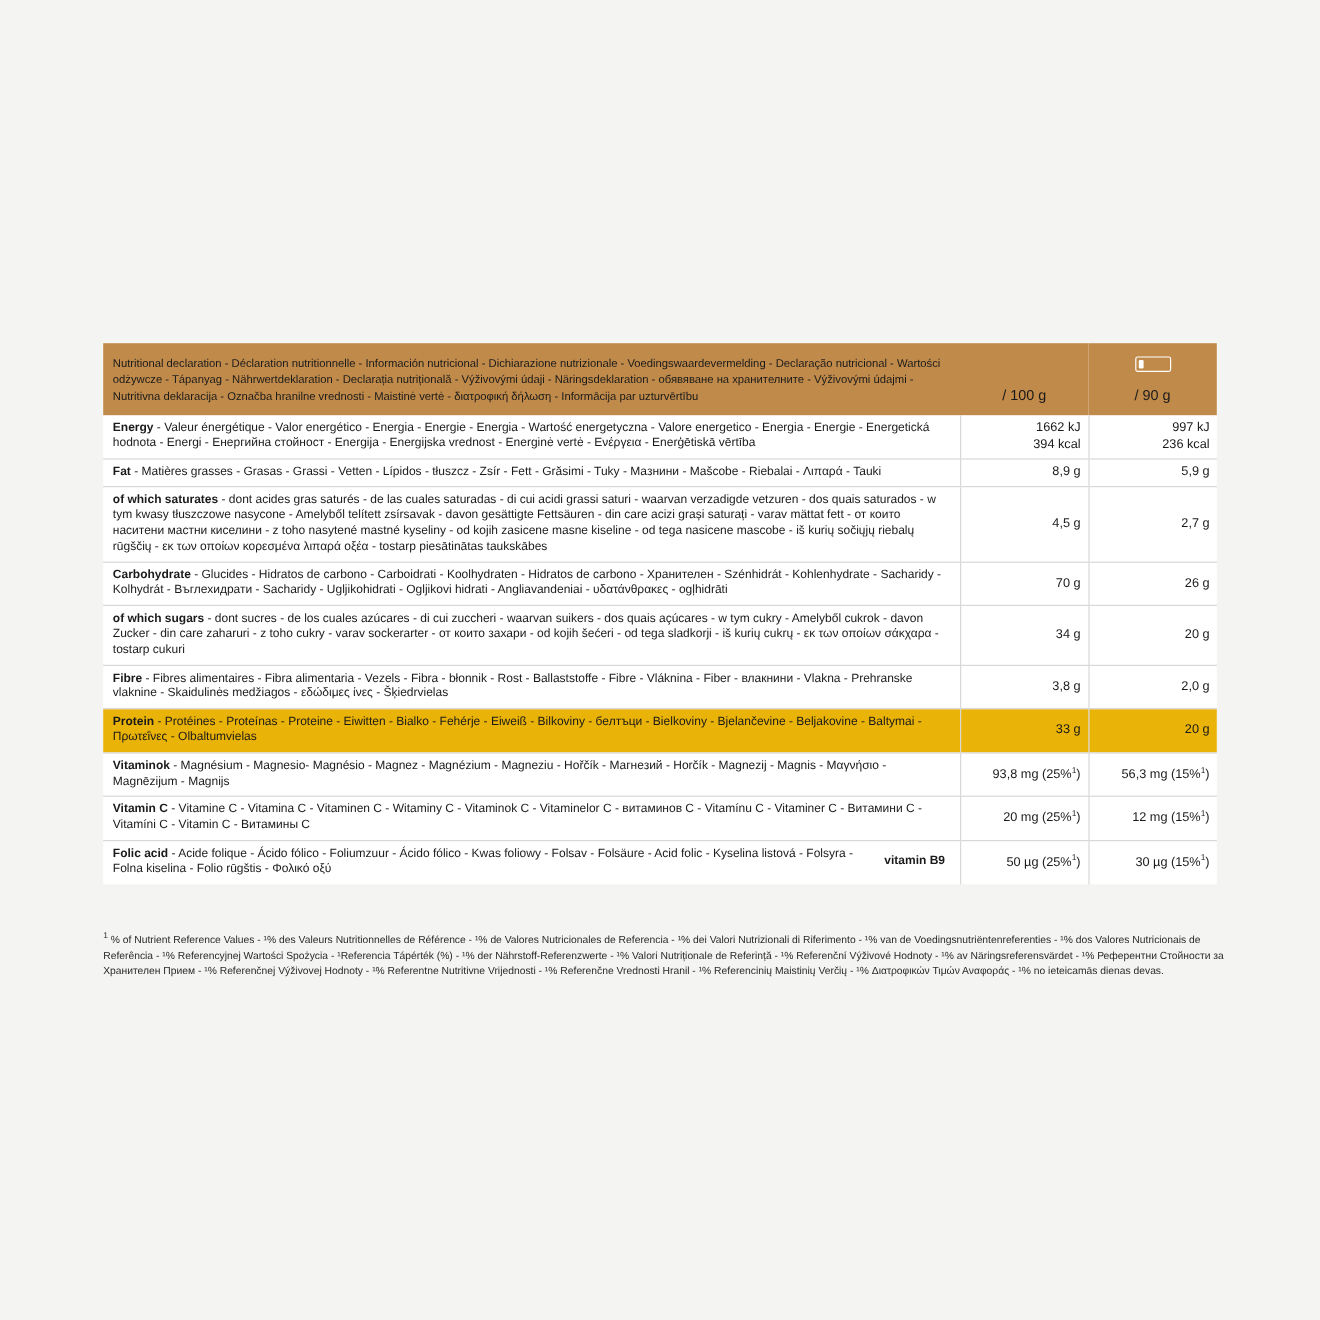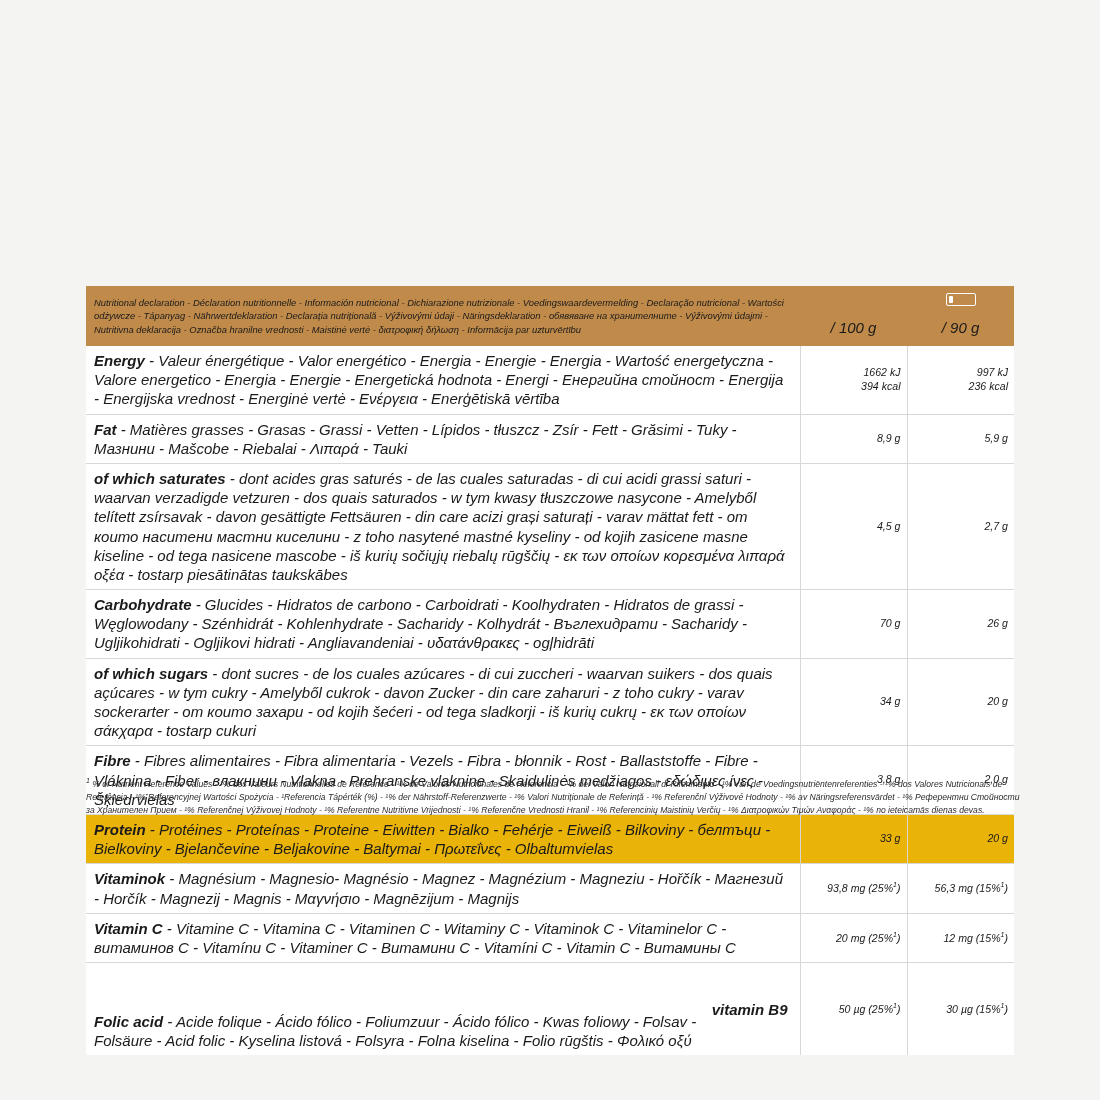--- a/index.html
+++ b/index.html
@@ -9,41 +9,40 @@
     height: 1100px;
     background: #f4f4f2;
     font-family: "Liberation Sans", sans-serif;
   }
 
   .page {
     position: relative;
     width: 1100px;
     height: 1100px;
     background: #f4f4f2;
-    font-style: italic;
   }
 
   .table-wrap {
     position: absolute;
     left: 86px;
     top: 286px;
     width: 928px;
   }
 
   table.nutri {
     border-collapse: collapse;
     width: 100%;
     table-layout: fixed;
     background: #ffffff;
   }
 
   table.nutri td {
     vertical-align: middle;
     padding: 4px 6px;
-    font-size: 15px;
+    font-size: 10px;
     line-height: 1.28;
     color: #1a1a1a;
   }
 
   .col-names { width: 714px; }
   .col-v1 { width: 107px; }
   .col-v2 { width: 107px; }
 
   
   .hdr td {
@@ -53,21 +52,21 @@
     vertical-align: top;
   }
   .hdr .langs {
     font-size: 9.4px;
     line-height: 1.42;
     padding: 10px 8px 10px 8px;
   }
   .hdr .unit {
     text-align: center;
     vertical-align: bottom;
-    font-size: 15px;
+    font-size: 12px;
     padding-bottom: 9px;
   }
   .hdr .unit-inner {
     display: block;
   }
   .pack-icon {
     display: block;
     margin: 0 auto 12px auto;
     width: 30px;
     height: 13px;
@@ -105,21 +104,21 @@
   .row.nobottom td { border-bottom: none; }
 
   .nm { font-weight: bold; }
   .sup { font-size: 7px; vertical-align: super; }
 
   .folic-inner {
     display: flex;
     align-items: center;
     gap: 6px;
   }
-  .folic-text { flex: 1; margin-top: 44px; }
+  .folic-text { flex: 1; }
   .folic-b9 { font-weight: bold; white-space: nowrap; padding-right: 4px; }
 
   .footnote {
     position: absolute;
     left: 86px;
     top: 776px;
     width: 934px;
     font-size: 8.6px;
     line-height: 1.55;
     color: #2a2a2a;
@@ -176,21 +175,21 @@
         <tr class="row">
           <td class="names">
             <span class="nm">of which saturates</span><span> - dont acides gras saturés - de las cuales saturadas - di cui acidi grassi saturi - waarvan verzadigde vetzuren - dos quais saturados - w tym kwasy tłuszczowe nasycone - Amelyből telített zsírsavak - davon gesättigte Fettsäuren - din care acizi grași saturați - varav mättat fett - от които наситени мастни киселини - z toho nasytené mastné kyseliny - od kojih zasicene masne kiseline - od tega nasicene mascobe - iš kurių sočiųjų riebalų rūgščių - εκ των οποίων κορεσμένα λιπαρά οξέα - tostarp piesātinātas taukskābes</span>
           </td>
           <td class="val">4,5 g</td>
           <td class="val">2,7 g</td>
         </tr>
 
         <tr class="row">
           <td class="names">
-            <span class="nm">Carbohydrate</span><span> - Glucides - Hidratos de carbono - Carboidrati - Koolhydraten - Hidratos de grassi - Węglowodany - Szénhidrát - Kohlenhydrate - Sacharidy - Kolhydrát - Въглехидрати - Sacharidy - Ugljikohidrati - Ogljikovi hidrati - Angliavandeniai - υδατάνθρακες - ogļhidrāti</span>
+            <span class="nm">Carbohydrate</span><span> - Glucides - Hidratos de carbono - Carboidrati - Koolhydraten - Hidratos de carbono - Хранителен - Szénhidrát - Kohlenhydrate - Sacharidy - Kolhydrát - Въглехидрати - Sacharidy - Ugljikohidrati - Ogljikovi hidrati - Angliavandeniai - υδατάνθρακες - ogļhidrāti</span>
           </td>
           <td class="val">70 g</td>
           <td class="val">26 g</td>
         </tr>
 
         <tr class="row">
           <td class="names">
             <span class="nm">of which sugars</span><span> - dont sucres - de los cuales azúcares - di cui zuccheri - waarvan suikers - dos quais açúcares - w tym cukry - Amelyből cukrok - davon Zucker - din care zaharuri - z toho cukry - varav sockerarter - от които захари - od kojih šećeri - od tega sladkorji - iš kurių cukrų - εκ των οποίων σάκχαρα - tostarp cukuri</span>
           </td>
           <td class="val">34 g</td>

